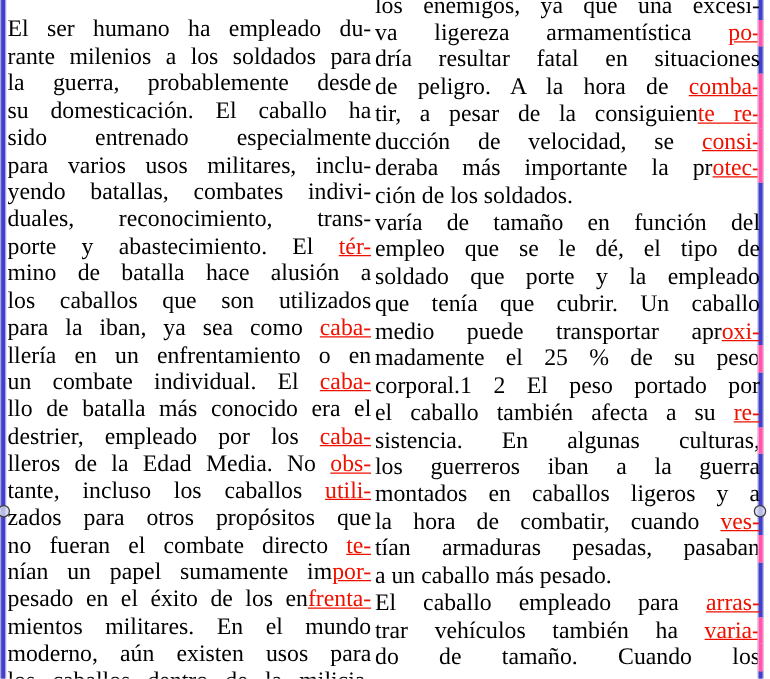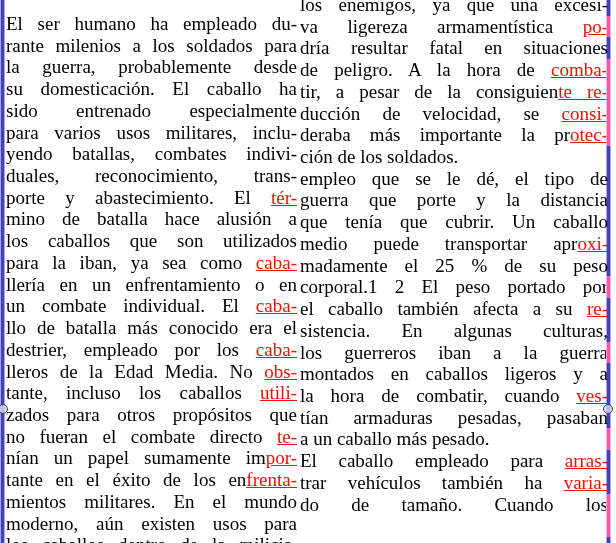--- a/index.html
+++ b/index.html
@@ -78,36 +78,37 @@
       <div class="line"><span>para la iban, ya sea como </span><span class="red">caba-</span></div>
       <div class="line"><span>llería en un enfrentamiento o en</span></div>
       <div class="line"><span>un combate individual. El </span><span class="red">caba-</span></div>
       <div class="line"><span>llo de batalla más conocido era el</span></div>
       <div class="line"><span>destrier, empleado por los </span><span class="red">caba-</span></div>
       <div class="line"><span>lleros de la Edad Media. No </span><span class="red">obs-</span></div>
       <div class="line"><span>tante, incluso los caballos </span><span class="red">utili-</span></div>
       <div class="line"><span>zados para otros propósitos que</span></div>
       <div class="line"><span>no fueran el combate directo </span><span class="red">te-</span></div>
       <div class="line"><span>nían un papel sumamente im</span><span class="red">por-</span></div>
-      <div class="line"><span>tante en el éxito de los en</span><span class="red">frenta-</span></div>
+      <div class="line"><span>pesado en el éxito de los en</span><span class="red">frenta-</span></div>
       <div class="line"><span>mientos militares. En el mundo</span></div>
       <div class="line"><span>moderno, aún existen usos para</span></div>
       <div class="line"><span>los caballos dentro de la milicia.</span></div>
     </div>
   <div id="col-right" class="col">
       <div class="line"><span>los enemigos, ya que una excesi-</span></div>
       <div class="line"><span>va ligereza armamentística </span><span class="red">po-</span></div>
       <div class="line"><span>dría resultar fatal en situaciones</span></div>
       <div class="line"><span>de peligro. A la hora de </span><span class="red">comba-</span></div>
       <div class="line"><span>tir, a pesar de la consiguien</span><span class="red">te re-</span></div>
       <div class="line"><span>ducción de velocidad, se </span><span class="red">consi-</span></div>
       <div class="line"><span>deraba más importante la pr</span><span class="red">otec-</span></div>
       <div class="line nojust"><span>ción de los soldados.</span></div>
+      <div class="line"><span>varía de tamaño en función del</span></div>
       <div class="line"><span>empleo que se le dé, el tipo de</span></div>
-      <div class="line"><span>guerra que porte y la distancia</span></div>
+      <div class="line"><span>soldado que porte y la empleado</span></div>
       <div class="line"><span>que tenía que cubrir. Un caballo</span></div>
       <div class="line"><span>medio puede transportar apr</span><span class="red">oxi-</span></div>
       <div class="line"><span>madamente el 25 % de su peso</span></div>
       <div class="line"><span>corporal.1 2 El peso portado por</span></div>
       <div class="line"><span>el caballo también afecta a su </span><span class="red">re-</span></div>
       <div class="line"><span>sistencia. En algunas culturas,</span></div>
       <div class="line"><span>los guerreros iban a la guerra</span></div>
       <div class="line"><span>montados en caballos ligeros y a</span></div>
       <div class="line"><span>la hora de combatir, cuando </span><span class="red">ves-</span></div>
       <div class="line"><span>tían armaduras pesadas, pasaban</span></div>

